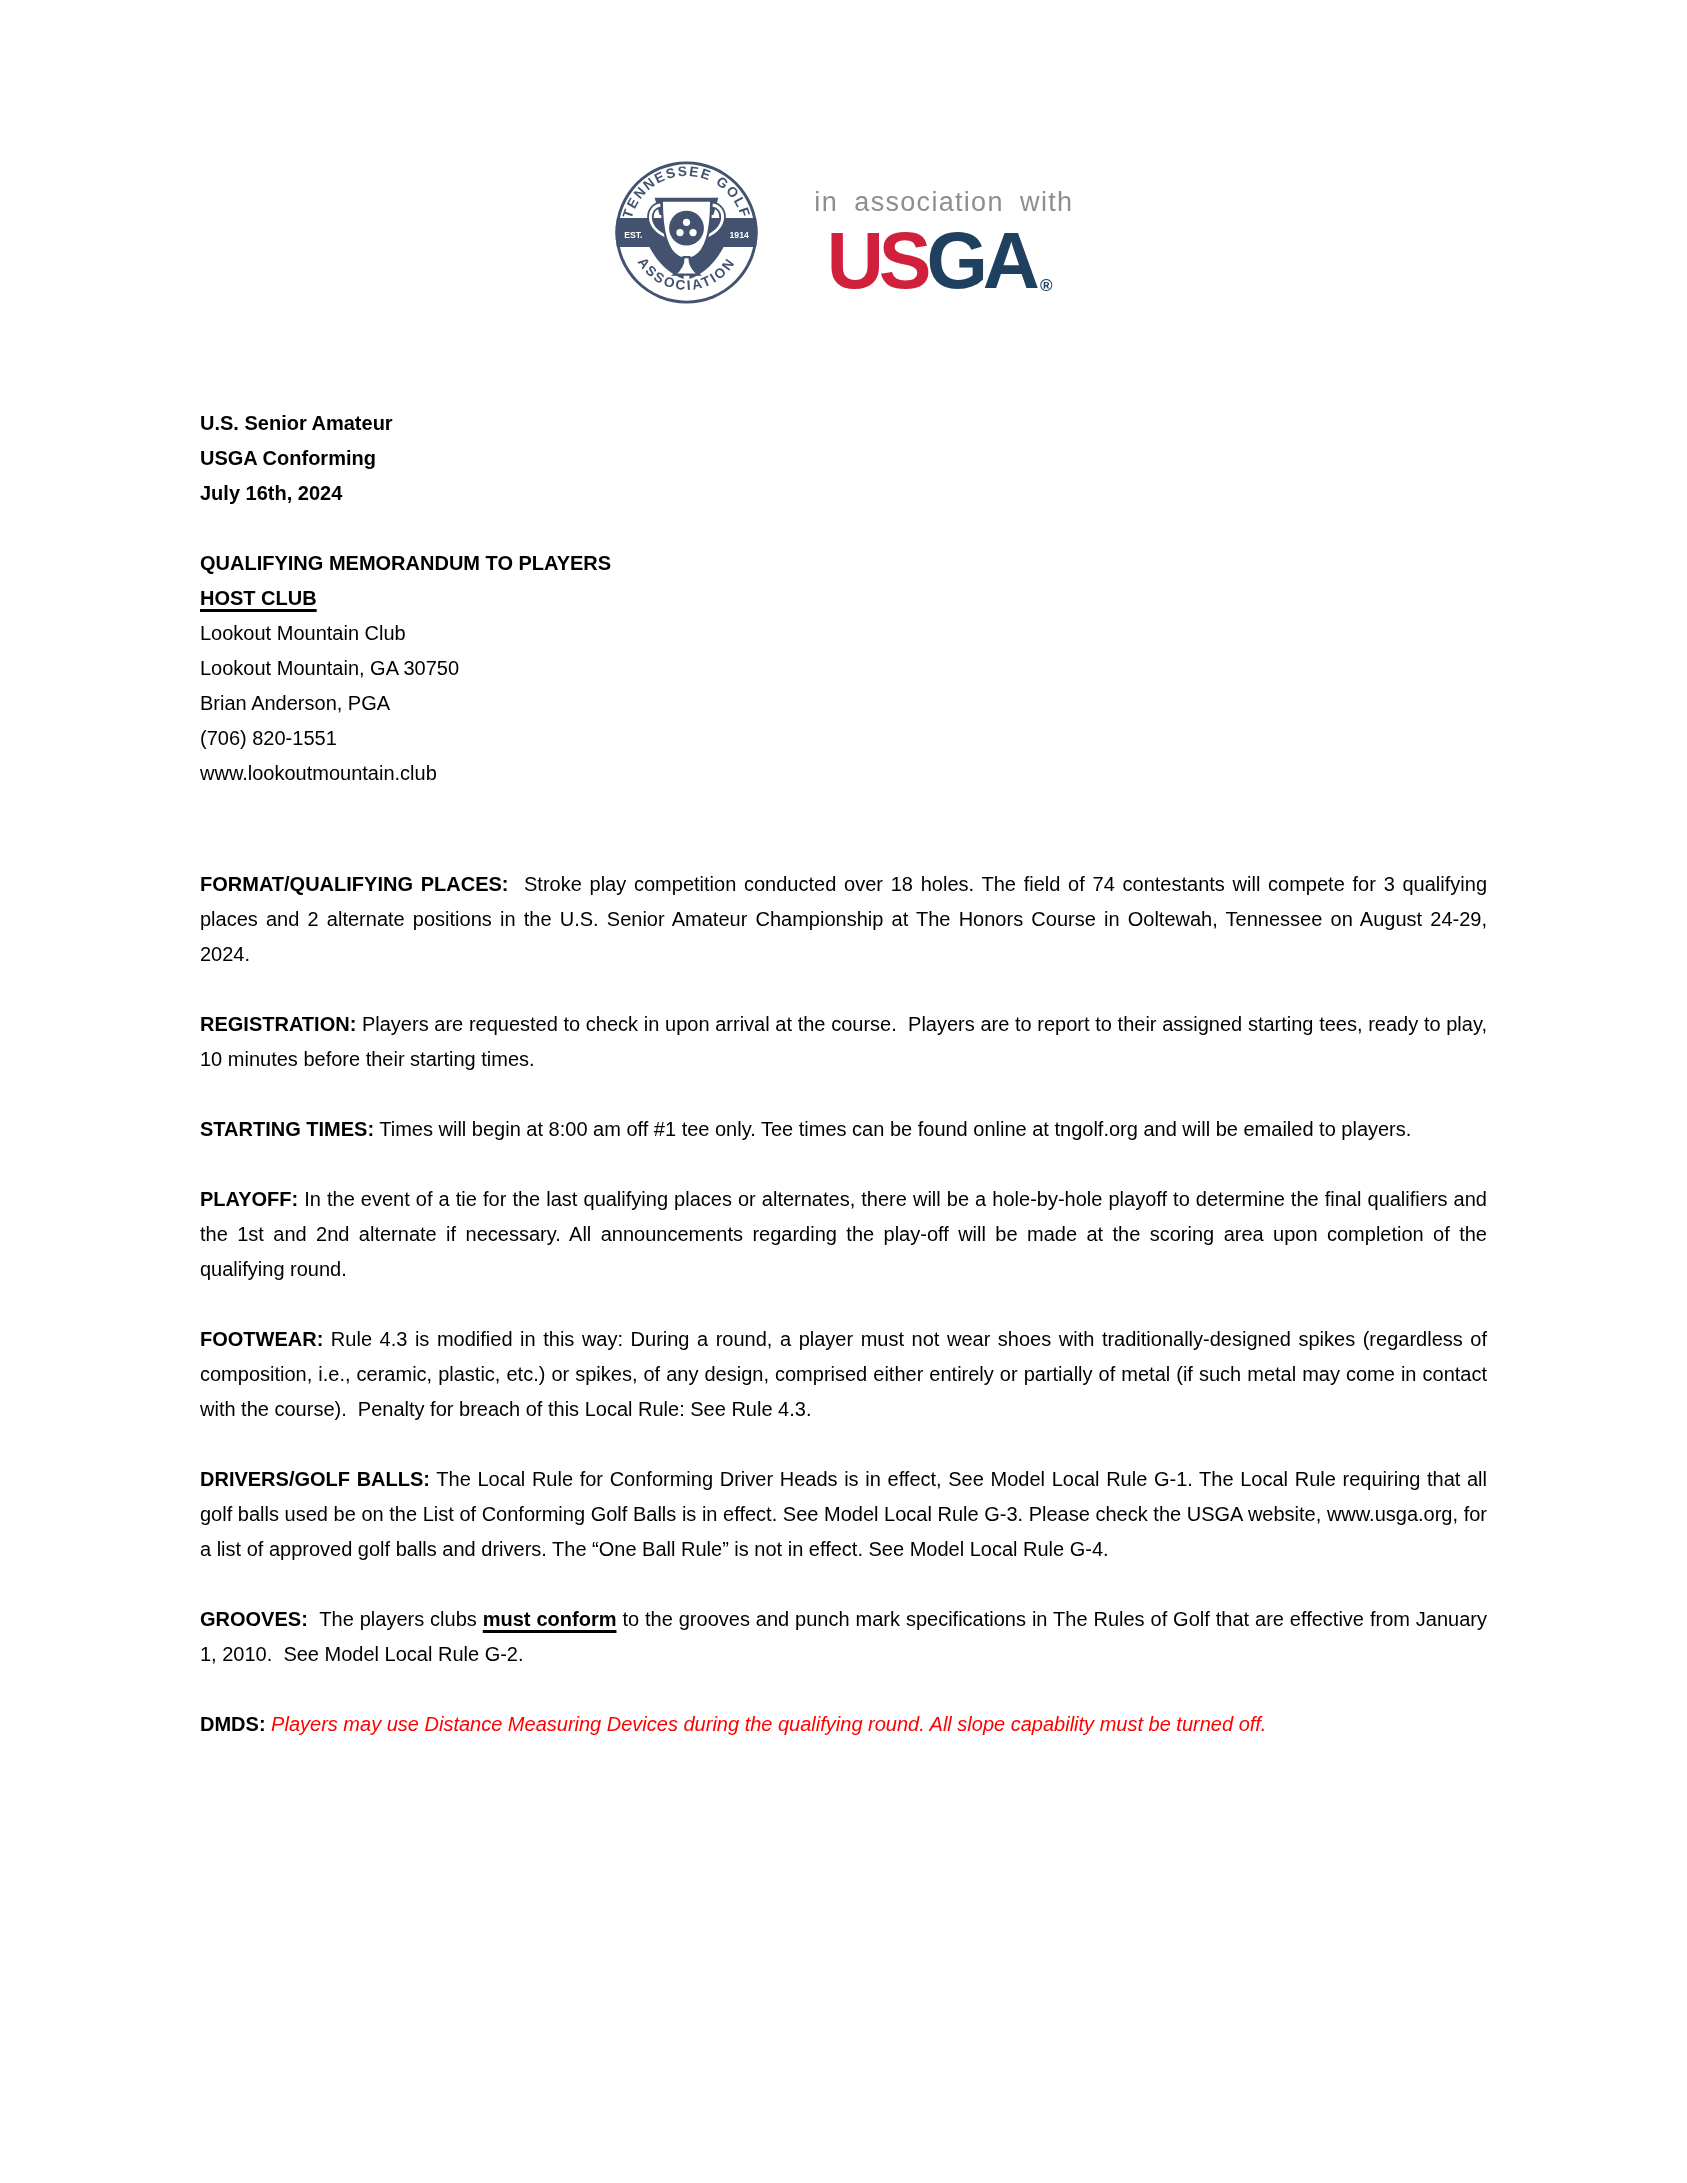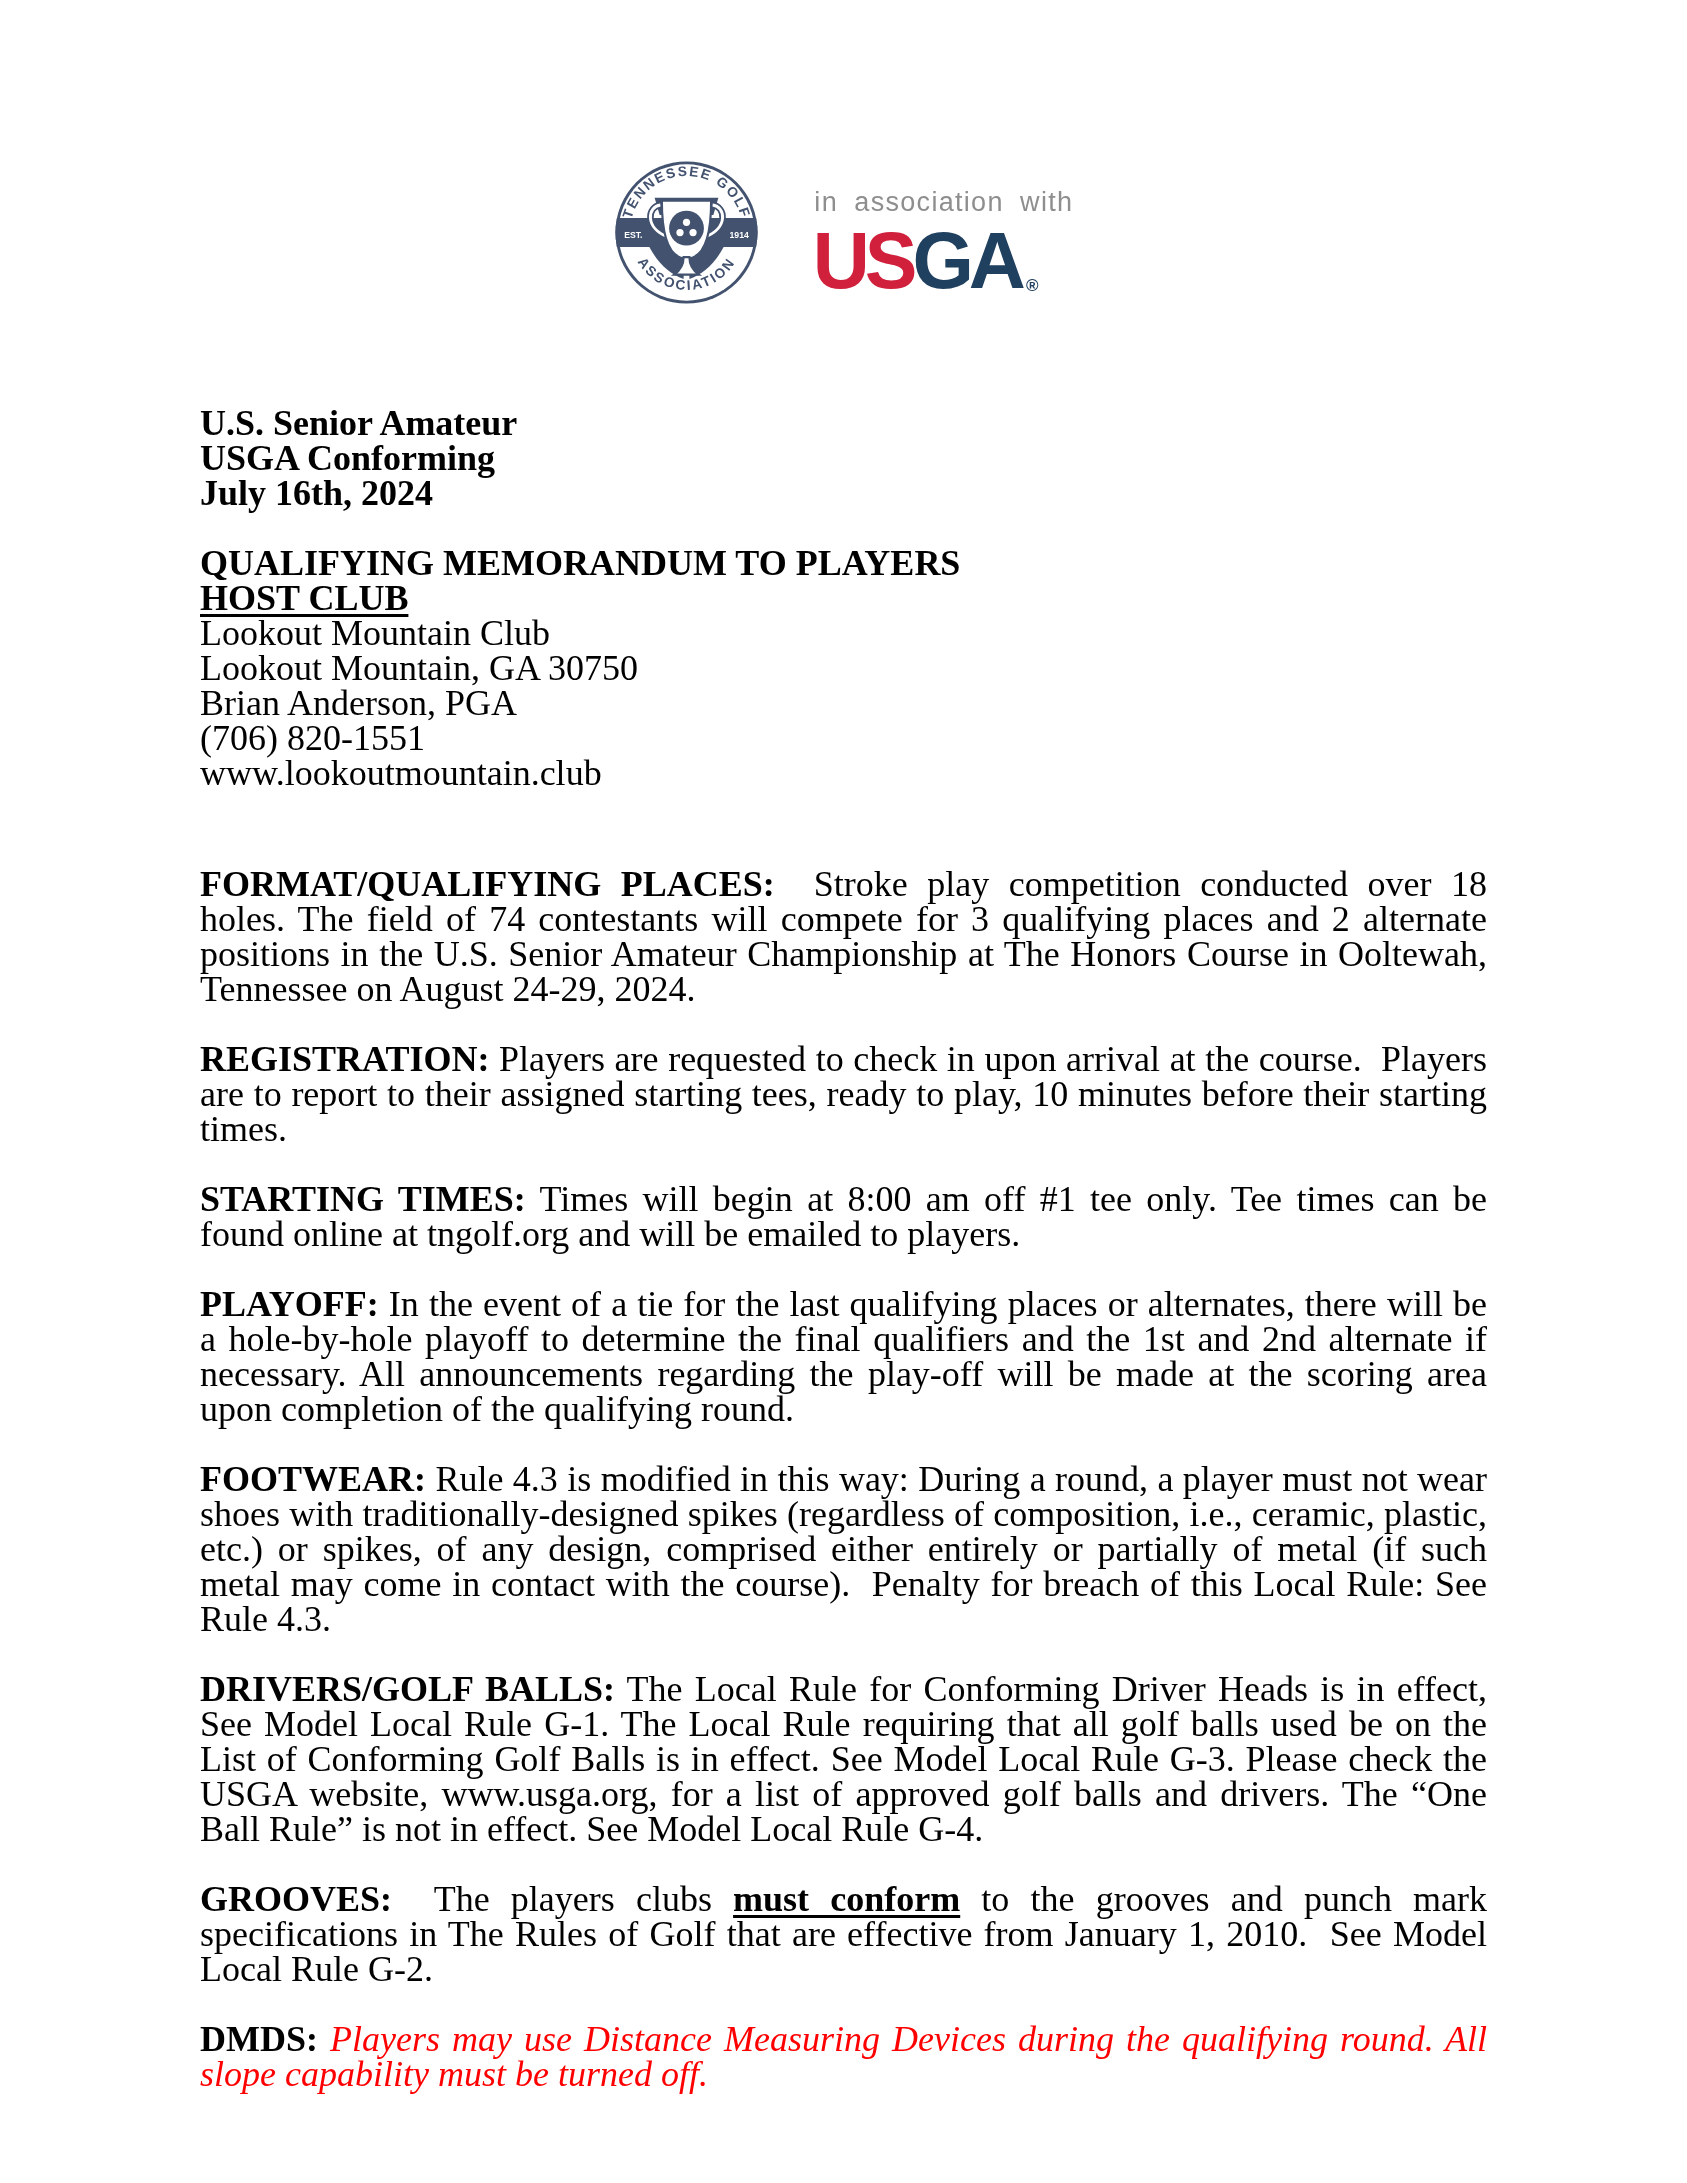--- a/index.html
+++ b/index.html
@@ -29,36 +29,36 @@
     letter-spacing:1.3px;
     word-spacing:7.6px;
     margin:0 0 6.7px 1.7px;
   }
   .usga-wordmark{
     font-size:79px;
     font-weight:bold;
     letter-spacing:-5px;
     line-height:0.9;
     white-space:nowrap;
+    margin-left:14px;
   }
   .usga-us{color:#d0203c;}
   .usga-ga{color:#20405f;}
   .usga-reg{
     font-size:17px;
     letter-spacing:0;
     color:#20405f;
     vertical-align:-3.4px;
     margin-left:5px;
   }
   
   .content{
     margin:73px 200px 0 200px;
-    font-size:36px;
+    font-size:20px;
     line-height:35px;
-    font-family:Liberation Serif, serif;
   }
   .content p, .content div{margin:0;padding:0;}
   .b{font-weight:bold;}
   .memo-title{margin-top:35px !important;font-weight:bold;}
   .host-block{margin-top:35px;}
   .host-heading{
     font-weight:bold;
     text-decoration:underline;
     text-decoration-thickness:2.5px;
     text-underline-offset:4.2px;

